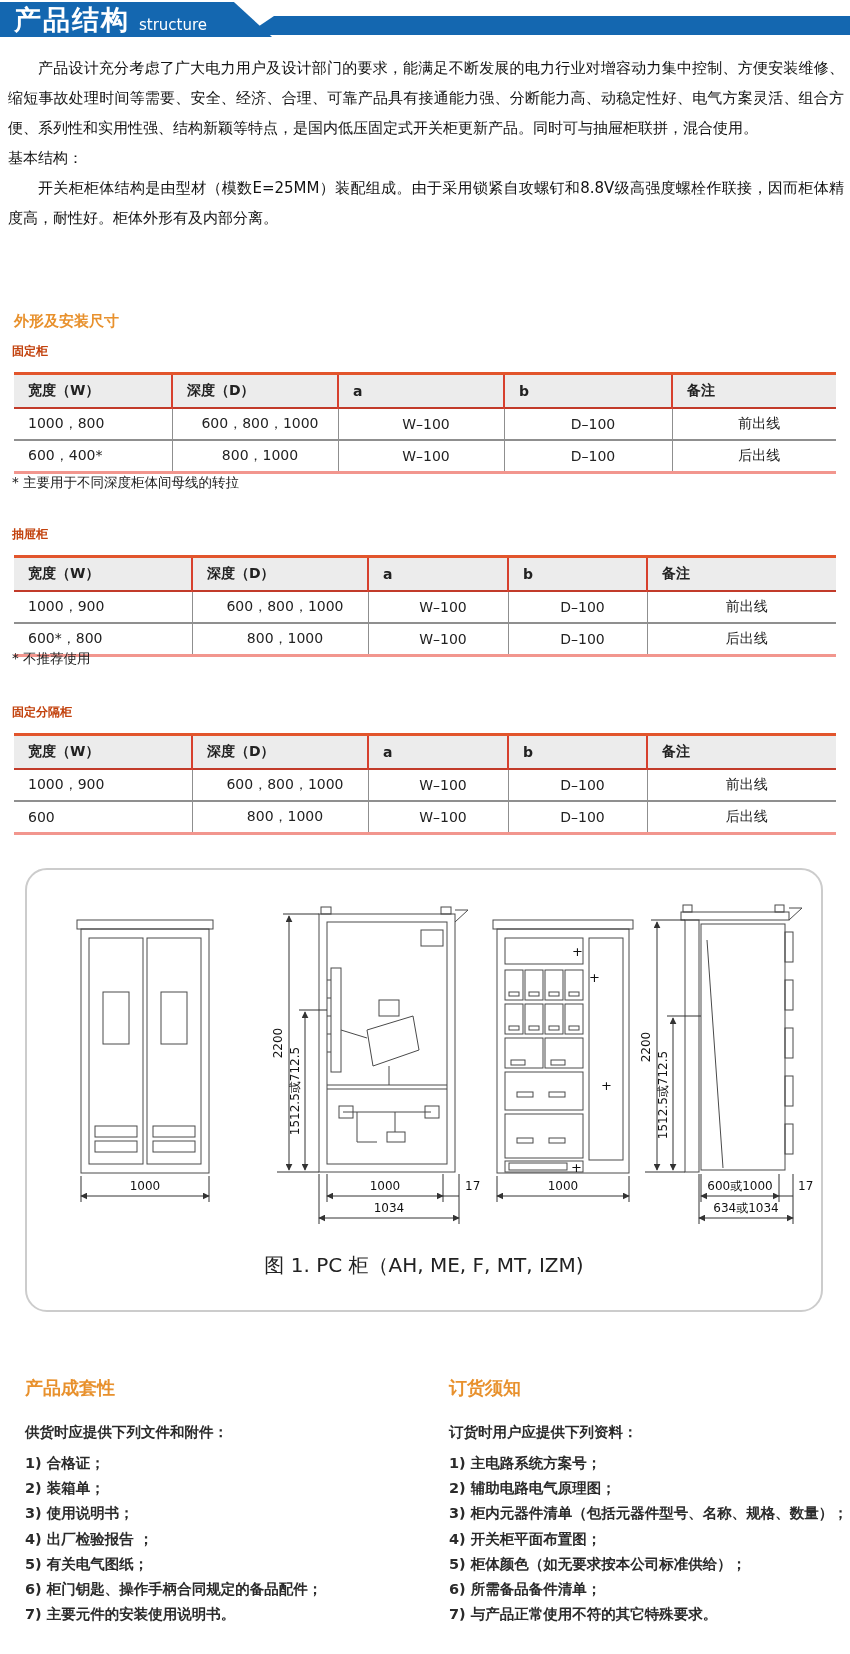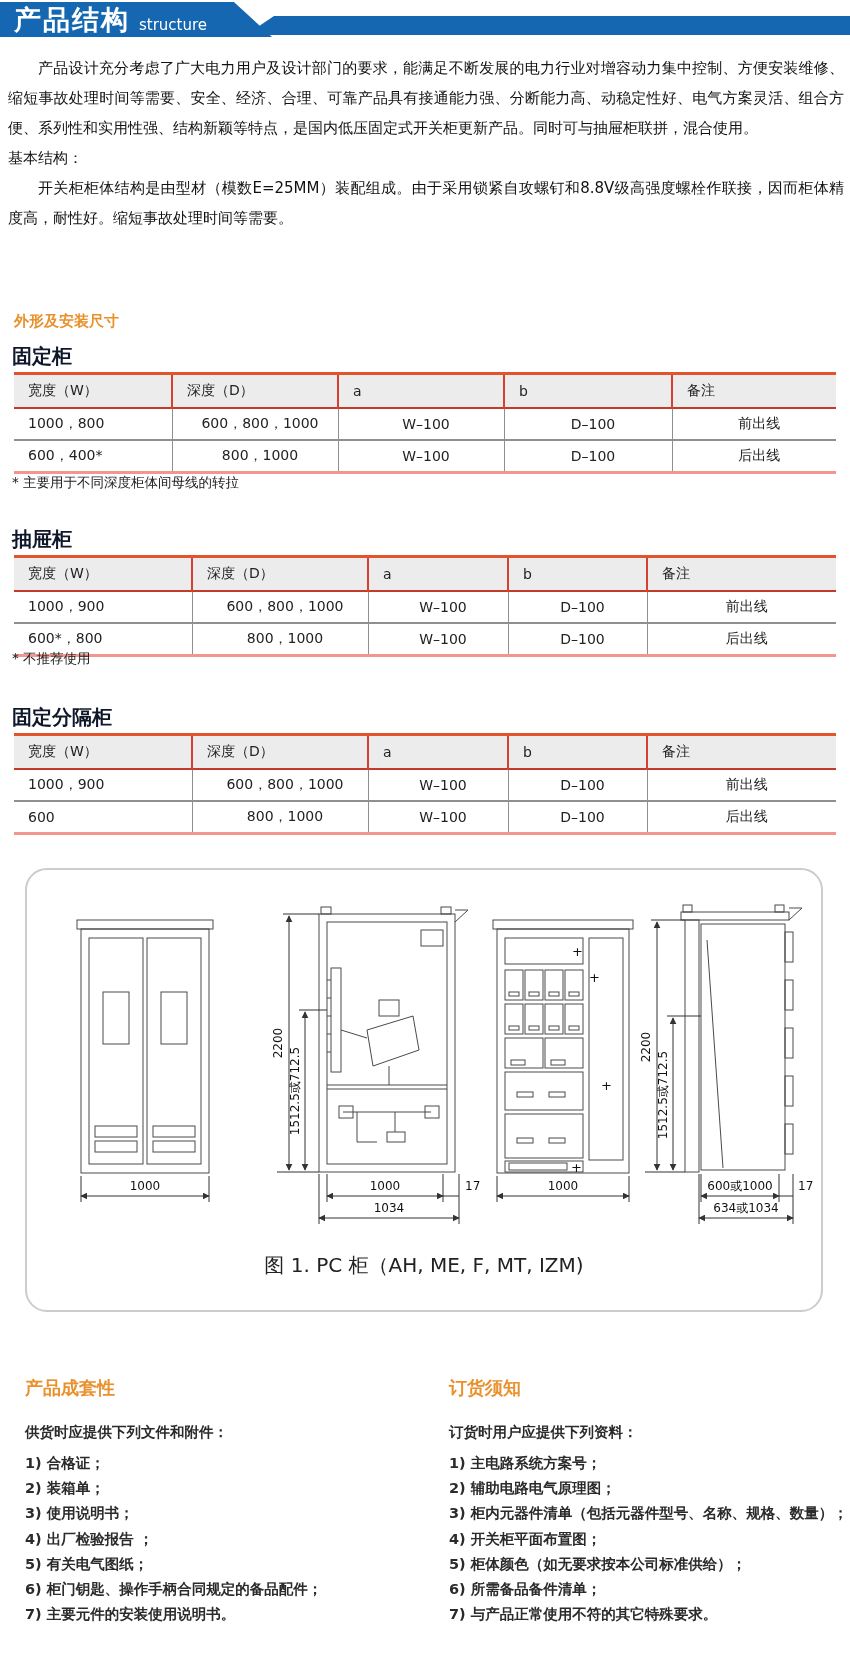--- a/index.html
+++ b/index.html
@@ -17,27 +17,27 @@
               clip-path:polygon(28px 0,100% 0,100% 100%,0 100%);}
 
   
   .intro{position:absolute;top:53px;left:8px;right:6px;}
   .intro p{margin:0;font-size:15px;line-height:30px;text-align:justify;color:#111;}
   .indent{text-indent:2em;}
   .basic-label{font-size:20px;line-height:30px;margin:0;}
 
   
   .orange-h{position:absolute;left:14px;font-size:15px;font-weight:600;color:#e8912d;margin:0;}
-  .sub-h{position:absolute;left:12px;font-size:20px;font-weight:600;color:#0f172a;margin:0;}
+  .sub-h{position:absolute;left:12px;font-size:12px;font-weight:600;color:#c2410c;margin:0;}
 
   
   table.spec{position:absolute;left:14px;width:822px;border-collapse:collapse;table-layout:fixed;
              border-top:3px solid #e2552c;border-bottom:3px solid #f2968e;font-size:14px;color:#222;}
   table.spec thead tr{background:#ececec;border-bottom:2px solid #c23b2a;}
-  table.spec th{font-weight:400;text-align:left;padding:7px 12px 7px 14px;height:16px;}
+  table.spec th{font-weight:700;text-align:left;padding:7px 12px 7px 14px;height:16px;}
   table.spec td{padding:6px 4px 6px 14px;height:16px;}
   table.spec th+th{border-left:2px solid #d7402e;}
   table.spec td+td{border-left:1px solid #8f8f8f;text-align:center;}
   table.spec tbody tr+tr{border-top:2px solid #8f8f8f;}
   .footnote{position:absolute;left:12px;font-size:13.5px;font-weight:500;color:#222;margin:0;}
 
   
   .figure-box{position:absolute;top:868px;left:25px;width:798px;height:444px;box-sizing:border-box;
               border:2px solid #cccccc;border-radius:22px;background:#fff;}
   .figure-box svg{display:block;margin:10px auto 0 auto;}
@@ -65,21 +65,21 @@
     <div class="banner-block">
       <span class="banner-title">产品结构</span>
       <span class="banner-sub">structure</span>
     </div>
     <div class="banner-bar"></div>
   </header>
 
   <section class="intro">
     <p class="indent">产品设计充分考虑了广大电力用户及设计部门的要求，能满足不断发展的电力行业对增容动力集中控制、方便安装维修、缩短事故处理时间等需要、安全、经济、合理、可靠产品具有接通能力强、分断能力高、动稳定性好、电气方案灵活、组合方便、系列性和实用性强、结构新颖等特点，是国内低压固定式开关柜更新产品。同时可与抽屉柜联拼，混合使用。</p>
     <p class="basic-label">基本结构：</p>
-    <p class="indent">开关柜柜体结构是由型材（模数E=25MM）装配组成。由于采用锁紧自攻螺钉和8.8V级高强度螺栓作联接，因而柜体精度高，耐性好。缩短事故处理时间等需要。</p>
+    <p class="indent">开关柜柜体结构是由型材（模数E=25MM）装配组成。由于采用锁紧自攻螺钉和8.8V级高强度螺栓作联接，因而柜体精度高，耐性好。柜体外形有及内部分离。</p>
   </section>
 
   <h3 class="orange-h" style="top:312px;">外形及安装尺寸</h3>
 
   <h4 class="sub-h" style="top:343px;">固定柜</h4>
   <table class="spec" style="top:372px;">
     <colgroup>
         <col style="width:158px">
         <col style="width:166px">
         <col style="width:166px">

